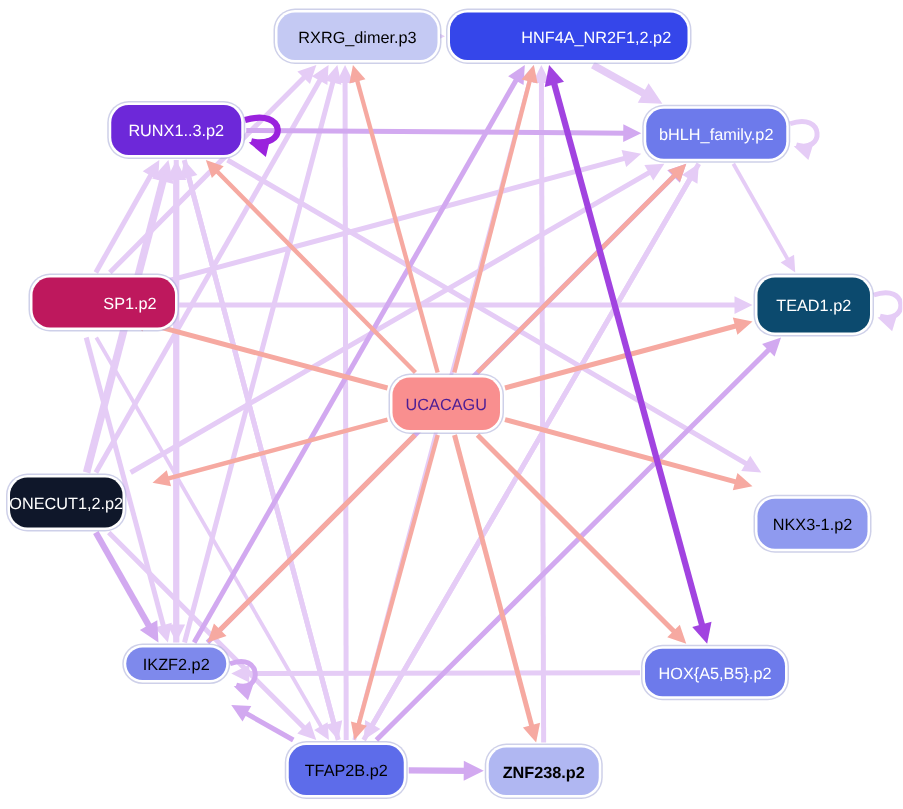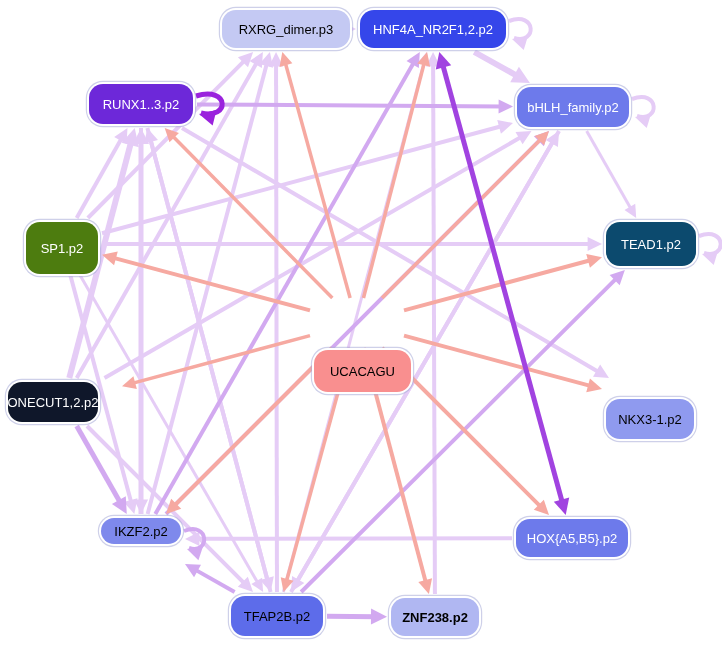--- a/index.html
+++ b/index.html
@@ -125,26 +125,26 @@
       <polygon points="512,39 527.8433513502328,36.40034271622593 523.7088564061185,49.98511181831572" fill="#e5ccf6"></polygon>
       <path d="M 632 99 C 660 89, 660 123, 637 116" fill="none" stroke="#e5ccf6" stroke-width="4"></path>
       <polygon points="635,117 650.8433513502328,114.40034271622594 646.7088564061185,127.98511181831572" fill="#e5ccf6"></polygon>
       <path d="M 699 236 C 727 226, 727 260, 704 253" fill="none" stroke="#e5ccf6" stroke-width="4"></path>
       <polygon points="702,254 717.8433513502328,251.4003427162259 713.7088564061185,264.9851118183157" fill="#e5ccf6"></polygon>
       <path d="M 184 531 C 210 521, 210 555, 189 548" fill="none" stroke="#d2a9f0" stroke-width="4"></path>
       <polygon points="187,549 202.90625663064694,546.8180284144838 198.41582235320786,560.2893312468012" fill="#d2a9f0"></polygon>
     </svg>
   <div id="nodes">
     <div class="node" style="left: 222px; top: 10px; width: 128px; height: 38px; background: rgb(196, 201, 243); color: rgb(0, 0, 0);">RXRG_dimer.p3</div>
-    <div class="node" style="left: 360px; top: 10px; width: 146px; height: 38px; background: rgb(53, 70, 234); color: rgb(255, 255, 255);">HNF4A_NR2F1,2.p2</div>
+    <div class="node" style="left: 360px; top: 10px; width: 146px; height: 38px; background: rgb(53, 70, 234); color: rgb(255, 255, 255); padding-left: 44px;">HNF4A_NR2F1,2.p2</div>
     <div class="node" style="left: 89px; top: 84px; width: 104px; height: 40px; background: #6d28d9; color: rgb(255, 255, 255);">RUNX1..3.p2</div>
     <div class="node" style="left: 517px; top: 87px; width: 112px; height: 40px; background: rgb(109, 122, 235); color: rgb(255, 255, 255);">bHLH_family.p2</div>
-    <div class="node" style="left: 26px; top: 222px; width: 72px; height: 52px; background: #4d7c0f; color: rgb(255, 255, 255);">SP1.p2</div>
+    <div class="node" style="left: 26px; top: 222px; width: 72px; height: 40px; background: #be185d; color: rgb(255, 255, 255); padding-left: 42px;">SP1.p2</div>
     <div class="node" style="left: 606px; top: 222px; width: 90px; height: 44px; background: #0c4a6e; color: rgb(255, 255, 255);">TEAD1.p2</div>
-    <div class="node" style="left: 314px; top: 302px; width: 97px; height: 42px; background: rgb(249, 143, 143); color: #000000; margin-top: 48px;">UCACAGU</div>
+    <div class="node" style="left: 314px; top: 302px; width: 86px; height: 42px; background: rgb(249, 143, 143); color: #4c1d95;">UCACAGU</div>
     <div class="node" style="left: 8px; top: 382px; width: 90px; height: 40px; background: #0f172a; color: rgb(255, 255, 255);">ONECUT1,2.p2</div>
     <div class="node" style="left: 606px; top: 382px; width: 88px; height: 40px; background: rgb(143, 154, 239); color: rgb(0, 0, 0); margin-top: 17px;">NKX3-1.p2</div>
     <div class="node" style="left: 101px; top: 518px; width: 80px; height: 26px; background: rgb(126, 137, 236); color: rgb(0, 0, 0);">IKZF2.p2</div>
     <div class="node" style="left: 516px; top: 519px; width: 112px; height: 38px; background: rgb(109, 122, 235); color: rgb(255, 255, 255);">HOX{A5,B5}.p2</div>
     <div class="node" style="left: 231px; top: 596px; width: 92px; height: 40px; background: rgb(93, 108, 234); color: #000000;">TFAP2B.p2</div>
     <div class="node" style="left: 391px; top: 598px; width: 88px; height: 38px; background: rgb(176, 183, 242); color: #000000; font-weight: bold;">ZNF238.p2</div>
   </div>
 </div>
 
 </body></html>

